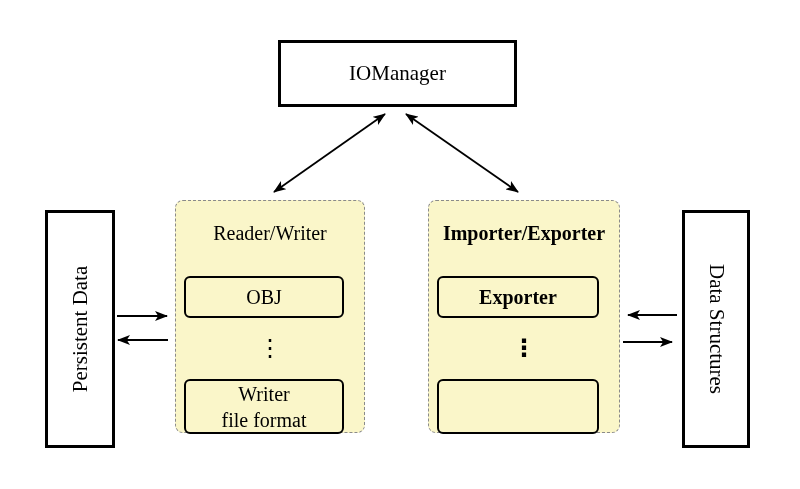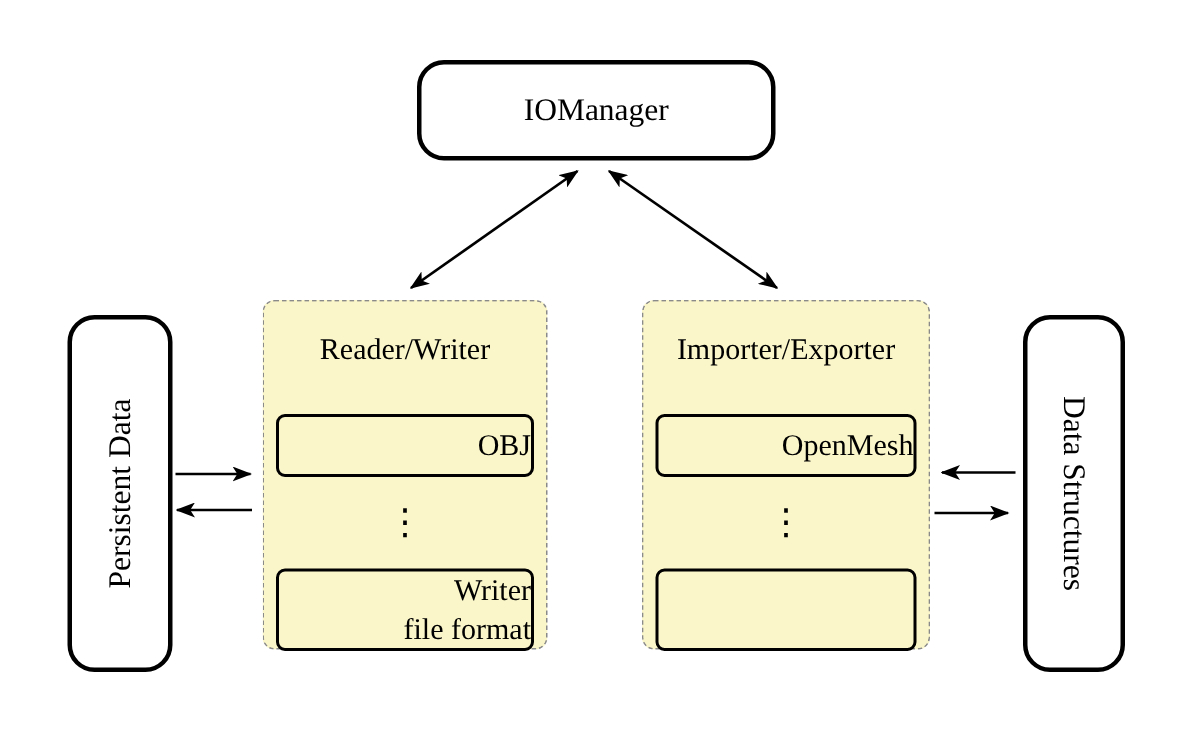--- a/index.html
+++ b/index.html
@@ -25,21 +25,21 @@
   }
   .arrows{
     position:absolute;left:0;top:0;width:800px;height:489px;
     pointer-events:none;
   }
   .arrows line{stroke:var(--arrow);stroke-width:1.8;}
   .node{
     position:absolute;
     background:var(--node-fill);
     border:3px solid var(--node-border);
-    border-radius:18px;
+    border-radius:0;
   }
   .node-iomanager{
     left:278px;top:40px;width:239px;height:67px;
     display:flex;align-items:center;justify-content:center;
     font-size:21px;
   }
   .node-side{width:70px;top:210px;height:238px;}
   .node-persistent{left:45px;}
   .node-datastructures{left:682px;width:68px;}
   .vlabel{
@@ -48,32 +48,32 @@
   }
   .rot-ccw{transform:translate(-50%,-50%) rotate(-90deg);}
   .rot-cw{transform:translate(-50%,-50%) rotate(90deg);}
   .group{
     position:absolute;top:200px;height:233px;
     background:var(--group-fill);
     border:1.5px dashed var(--group-border);
     border-radius:8px;
   }
   .group-left{left:175px;width:190px;}
-  .group-right{left:428px;width:192px;}
+  .group-right{left:428px;width:192px;font-weight:bold;}
   .group-title{
     position:absolute;top:20px;left:0;right:0;
     text-align:center;font-size:20px;line-height:24px;
   }
   .inner-box{
-    position:absolute;left:8px;right:8px;
+    position:absolute;left:8px;right:20px;
     background:var(--group-fill);
     border:2.5px solid var(--node-border);
     border-radius:6px;
     display:flex;flex-direction:column;
-    align-items:flex-end;justify-content:center;
+    align-items:center;justify-content:center;
     text-align:center;font-size:20px;
   }
   .inner-top{top:75px;height:42px;}
   .inner-bottom{top:178px;height:55px;line-height:26px;}
   .vdots{
     position:absolute;top:135px;left:0;right:0;
     text-align:center;
     font-family:"DejaVu Sans",sans-serif;
     font-size:24px;line-height:1;
   }
@@ -120,20 +120,20 @@
     <div class="vdots">⋮</div>
     <div class="inner-box inner-bottom">
       <span>Writer</span>
       <span>file format</span>
     </div>
   </div>
 
   <div class="group group-right">
     <div class="group-title">Importer/Exporter</div>
     <div class="inner-box inner-top">
-      <span>OpenMesh</span>
+      <span>Exporter</span>
     </div>
     <div class="vdots">⋮</div>
     <div class="inner-box inner-bottom">
     </div>
   </div>
 
 </div>
 
 </body></html>

